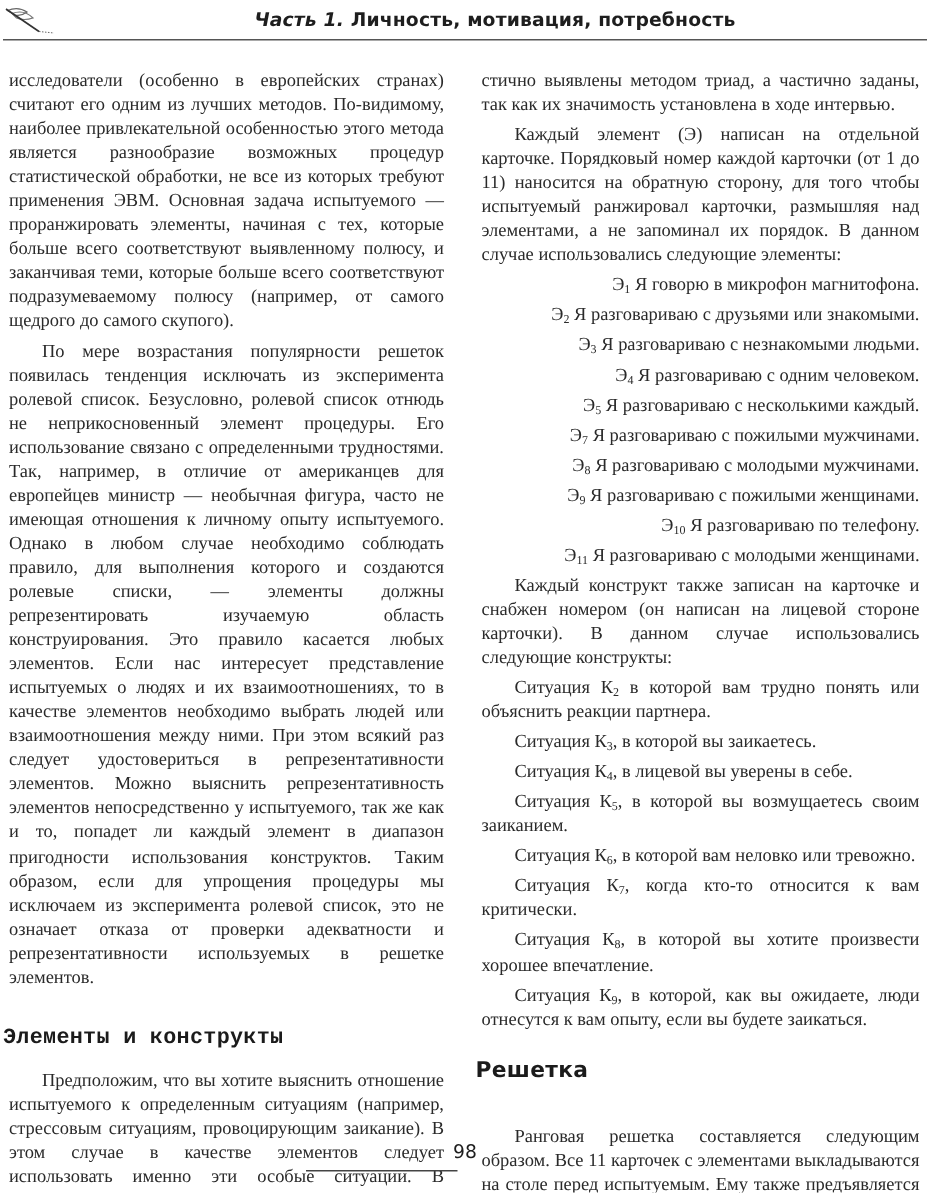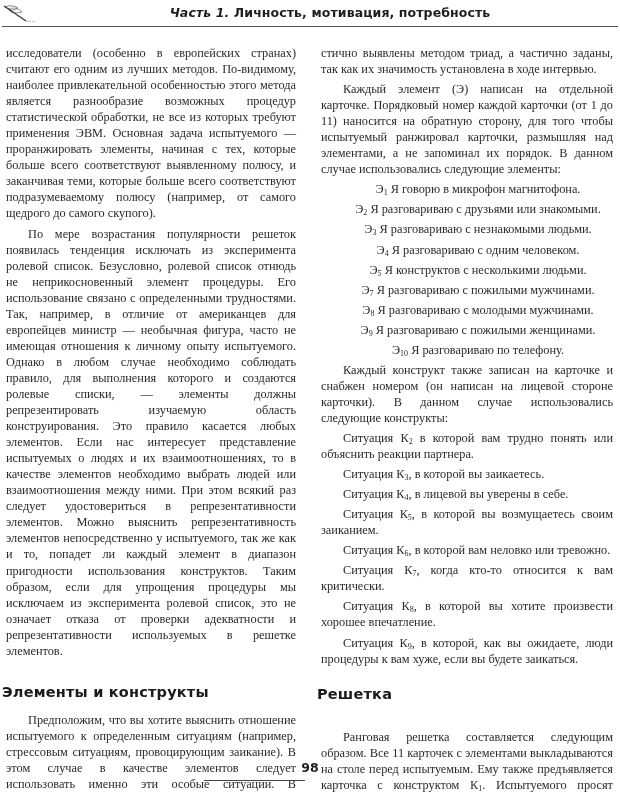--- a/index.html
+++ b/index.html
@@ -26,33 +26,33 @@
     position: absolute; top: 41px; width: 298px;
     font-size: 11.05px; line-height: 16.05px;
     text-align: justify;
     font-family: "Liberation Serif", "DejaVu Serif", serif;
     font-size: 12.3px;
   }
   .col.left { left: 2px; }
   .col.right { left: 317px; width: 300px; }
   .col p { margin: 4px; }
   .col p.ind { text-indent: 22px; }
-  .col p.list { text-indent: 0; padding-left: 22px; text-align: center; }
+  .col p.list { text-indent: 0; padding-left: 22px; text-align: right; }
   .col sub { font-size: 8px; vertical-align: -2px; line-height: 0; }
   h2.section {
     font-family: "DejaVu Sans", "Liberation Sans", sans-serif;
     font-weight: bold; font-size: 14.5px; margin: 0; color: #1b1b1b;
     letter-spacing: 0.2px;
   }
-  .left h2.section { margin-top: 25px; margin-bottom: 12px; }
+  .left h2.section { margin-top: 25px; margin-bottom: 12px; font-family: Liberation Mono, monospace; }
   .right h2.section { margin-top: 19px; margin-bottom: 27px; }
   .footer .page {
     position: absolute; top: 760px; left: 0; right: 0; text-align: center;
     font-family: "DejaVu Sans", "Liberation Sans", sans-serif;
-    font-weight: bold; font-size: 12.5px; color: #1e1e1e;
+    font-weight: normal; font-size: 12.5px; color: #1e1e1e;
   }
   .footer .rule {
     position: absolute; top: 780px; left: 204px; width: 101px; height: 1px; background: #444;
   }
 </style>
 </head>
 <body>
 
 <div class="header">
   <svg class="logo" viewBox="0 0 36 22">
@@ -76,36 +76,37 @@
 </div>
 
 <div class="col right">
   <p>стично выявлены методом триад, а частично заданы, так как их значимость установлена в ходе интервью.</p>
   <p class="ind">Каждый элемент (Э) написан на отдельной карточке. Порядковый номер каждой карточки (от 1 до 11) наносится на обратную сторону, для того чтобы испытуемый ранжировал карточки, размышляя над элементами, а не запоминал их порядок. В данном случае использовались следующие элементы:</p>
   <div id="elements-list">
       <p class="list"><span>Э</span><sub>1</sub> <span>Я говорю в микрофон магнитофона.</span></p>
       <p class="list"><span>Э</span><sub>2</sub> <span>Я разговариваю с друзьями или знакомыми.</span></p>
       <p class="list"><span>Э</span><sub>3</sub> <span>Я разговариваю с незнакомыми людьми.</span></p>
       <p class="list"><span>Э</span><sub>4</sub> <span>Я разговариваю с одним человеком.</span></p>
-      <p class="list"><span>Э</span><sub>5</sub> <span>Я конструктов с несколькими людьми.</span></p>
+      <p class="list"><span>Э</span><sub>5</sub> <span>Я разговариваю с несколькими каждый.</span></p>
       <p class="list"><span>Э</span><sub>7</sub> <span>Я разговариваю с пожилыми мужчинами.</span></p>
       <p class="list"><span>Э</span><sub>8</sub> <span>Я разговариваю с молодыми мужчинами.</span></p>
       <p class="list"><span>Э</span><sub>9</sub> <span>Я разговариваю с пожилыми женщинами.</span></p>
       <p class="list"><span>Э</span><sub>10</sub> <span>Я разговариваю по телефону.</span></p>
+      <p class="list"><span>Э</span><sub>11</sub> <span>Я разговариваю с молодыми женщинами.</span></p>
     </div>
   <p class="ind">Каждый конструкт также записан на карточке и снабжен номером (он написан на лицевой стороне карточки). В данном случае использовались следующие конструкты:</p>
   <div id="constructs-list">
       <p class="ind"><span>Ситуация К</span><sub>2</sub><span> в которой вам трудно понять или объяснить реакции партнера.</span></p>
       <p class="ind"><span>Ситуация К</span><sub>3</sub><span>, в которой вы заикаетесь.</span></p>
       <p class="ind"><span>Ситуация К</span><sub>4</sub><span>, в лицевой вы уверены в себе.</span></p>
       <p class="ind"><span>Ситуация К</span><sub>5</sub><span>, в которой вы возмущаетесь своим заиканием.</span></p>
       <p class="ind"><span>Ситуация К</span><sub>6</sub><span>, в которой вам неловко или тревожно.</span></p>
       <p class="ind"><span>Ситуация К</span><sub>7</sub><span>, когда кто-то относится к вам критически.</span></p>
       <p class="ind"><span>Ситуация К</span><sub>8</sub><span>, в которой вы хотите произвести хорошее впечатление.</span></p>
-      <p class="ind"><span>Ситуация К</span><sub>9</sub><span>, в которой, как вы ожидаете, люди процедуры к вам хуже, если вы будете заикаться.</span></p>
+      <p class="ind"><span>Ситуация К</span><sub>9</sub><span>, в которой, как вы ожидаете, люди отнесутся к вам опыту, если вы будете заикаться.</span></p>
     </div>
   <h2 class="section">Решетка</h2>
   <p class="ind">
     <span>Ранговая решетка составляется следующим образом. Все 11 карточек с элементами выкладываются на столе перед испытуемым. Ему также предъявляется карточка с конструктом К</span><sub>1</sub><span>. Испытуемого просят назвать или указать элемент, лучше всего описываемый этим конструктом. В данном случае его спрашивают, какой из элементов лучше всего описывает ситуацию, в которой он имеет дело с начальством</span>
   </p>
 </div>
 
 <div class="footer">
   <div class="page">98</div>
   <div class="rule"></div>

